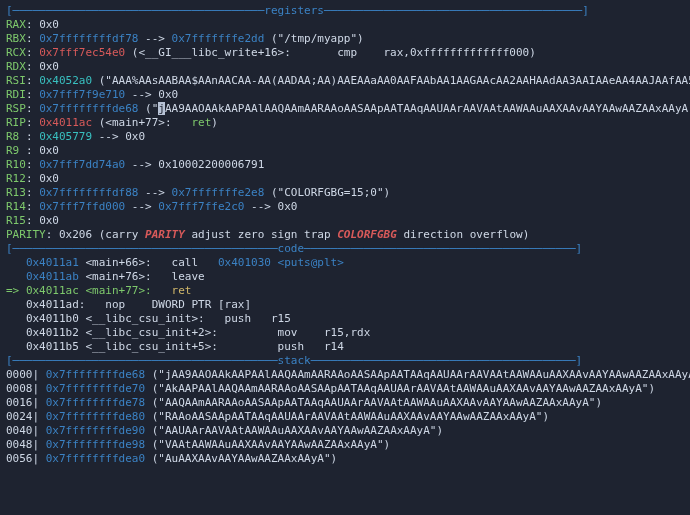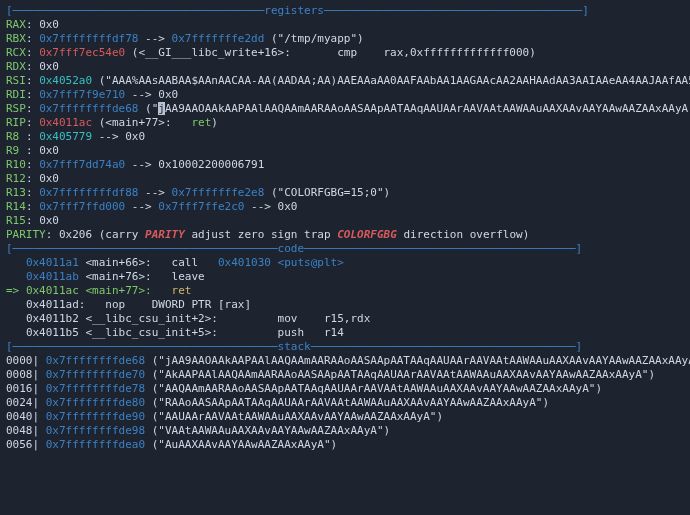--- a/index.html
+++ b/index.html
@@ -69,20 +69,21 @@
   <div class="line"><span class="regname">R15</span><span class="white">: </span><span class="white">0x0</span></div>
 
   <div class="line"><span class="regname">PARITY</span><span class="white">: </span><span class="white">0x206</span><span class="white"> (carry </span><span class="red">PARITY</span><span class="white"> adjust zero sign trap </span><span class="red">COLORFGBG</span><span class="white"> direction overflow)</span></div>
 
   <div class="line"><span class="blue">[────────────────────────────────────────</span><span class="blue">code</span><span class="blue">─────────────────────────────────────────]</span></div>
 
   <div class="line"><span class="white">   </span><span class="blue">0x4011a1</span><span class="white"> &lt;main+66&gt;:   call   </span><span class="blue">0x401030 &lt;puts@plt&gt;</span></div>
   <div class="line"><span class="white">   </span><span class="blue">0x4011ab</span><span class="white"> &lt;main+76&gt;:   leave</span></div>
   <div class="line"><span class="green">=&gt; </span><span class="green">0x4011ac</span><span class="green"> &lt;main+77&gt;:   </span><span class="yellow">ret</span></div>
   <div class="line"><span class="white">   </span><span class="white">0x4011ad</span><span class="white">:   nop    DWORD PTR [rax]</span></div>
+  <div class="line"><span class="white">   </span><span class="white">0x4011b0</span><span class="white"> &lt;__libc_csu_init&gt;:   push   r15</span></div>
   <div class="line"><span class="white">   </span><span class="white">0x4011b2</span><span class="white"> &lt;__libc_csu_init+2&gt;:         mov    r15,rdx</span></div>
   <div class="line"><span class="white">   </span><span class="white">0x4011b5</span><span class="white"> &lt;__libc_csu_init+5&gt;:         push   r14</span></div>
 
   <div class="line"><span class="blue">[────────────────────────────────────────</span><span class="blue">stack</span><span class="blue">────────────────────────────────────────]</span></div>
 
   <div class="line"><span class="white">0000</span><span class="white">| </span><span class="blue">0x7ffffffffde68</span><span class="white"> ("jAA9AAOAAkAAPAAlAAQAAmAARAAoAASAApAATAAqAAUAArAAVAAtAAWAAuAAXAAvAAYAAwAAZAAxAAyA")</span></div>
   <div class="line"><span class="white">0008</span><span class="white">| </span><span class="blue">0x7ffffffffde70</span><span class="white"> ("AkAAPAAlAAQAAmAARAAoAASAApAATAAqAAUAArAAVAAtAAWAAuAAXAAvAAYAAwAAZAAxAAyA")</span></div>
   <div class="line"><span class="white">0016</span><span class="white">| </span><span class="blue">0x7ffffffffde78</span><span class="white"> ("AAQAAmAARAAoAASAApAATAAqAAUAArAAVAAtAAWAAuAAXAAvAAYAAwAAZAAxAAyA")</span></div>
   <div class="line"><span class="white">0024</span><span class="white">| </span><span class="blue">0x7ffffffffde80</span><span class="white"> ("RAAoAASAApAATAAqAAUAArAAVAAtAAWAAuAAXAAvAAYAAwAAZAAxAAyA")</span></div>
   <div class="line"><span class="white">0040</span><span class="white">| </span><span class="blue">0x7ffffffffde90</span><span class="white"> ("AAUAArAAVAAtAAWAAuAAXAAvAAYAAwAAZAAxAAyA")</span></div>

